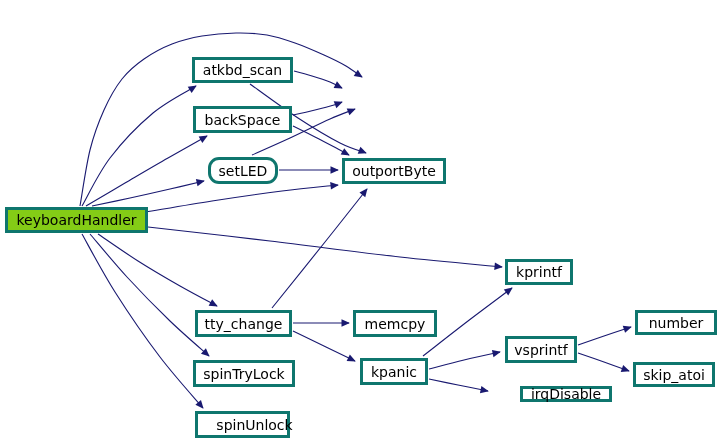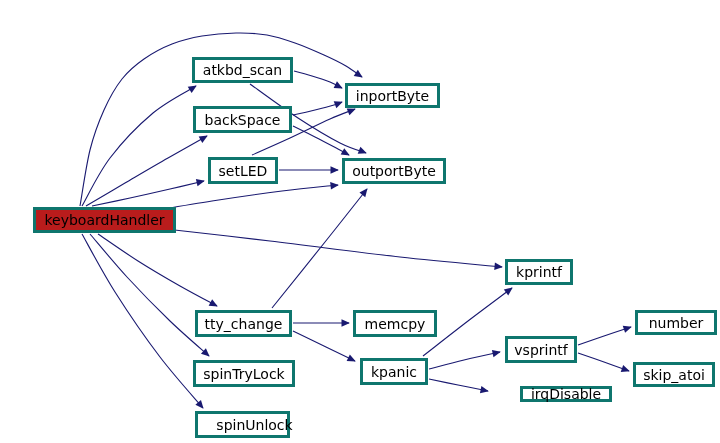--- a/index.html
+++ b/index.html
@@ -20,21 +20,21 @@
     align-items: center;
     justify-content: center;
     border: 3px solid #0f766e;
     background: #ffffff;
     color: #000000;
     font-size: 14px;
     line-height: 1;
     white-space: nowrap;
     cursor: pointer;
   }
-  .node.highlight { background: #b91c1c; margin-left: 28px; }
+  .node.highlight { background: #84cc16; }
 </style>
 </head>
 <body>
 
 <div class="canvas">
   <svg id="edge-layer" width="720" height="443">
       <defs>
         <marker id="arw" viewBox="0 0 10 10" refX="8.5" refY="5" markerWidth="9.5" markerHeight="8" orient="auto">
           <path d="M0,0.8 L9.5,5 L0,9.2 Z" fill="#191970"></path>
         </marker>
@@ -60,22 +60,21 @@
       <path d="M423,356 C430.5,350.2 453.2,332.3 468,321 C482.8,309.7 504.7,293.5 512,288" fill="none" stroke="#191970" stroke-width="1.1" marker-end="url(#arw)"></path>
       <path d="M429,369 C434.8,367.5 452.2,362.8 464,360 C475.8,357.2 494.0,353.3 500,352" fill="none" stroke="#191970" stroke-width="1.1" marker-end="url(#arw)"></path>
       <path d="M429,379 C433.8,380.0 448.2,383.0 458,385 C467.8,387.0 483.0,390.0 488,391" fill="none" stroke="#191970" stroke-width="1.1" marker-end="url(#arw)"></path>
       <path d="M578,345 C582.3,343.5 595.2,339.0 604,336 C612.8,333.0 626.5,328.5 631,327" fill="none" stroke="#191970" stroke-width="1.1" marker-end="url(#arw)"></path>
       <path d="M578,353 C582.3,354.5 595.5,359.0 604,362 C612.5,365.0 624.8,369.5 629,371" fill="none" stroke="#191970" stroke-width="1.1" marker-end="url(#arw)"></path>
     </svg>
   <div id="node-layer">
       <div class="node highlight" style="left: 5px; top: 207px; width: 143px; height: 26px;">keyboardHandler</div>
       <div class="node" style="left: 192px; top: 57px; width: 101px; height: 26px;">atkbd_scan</div>
       <div class="node" style="left: 193px; top: 106px; width: 99px; height: 27px;">backSpace</div>
-      <div class="node" style="left: 208px; top: 157px; width: 70px; height: 27px;">setLED</div>
-      <div class="node" style="left: 345px; top: 83px; width: 95px; height: 25px;">inportByte</div>
+      <div class="node" style="left: 208px; top: 157px; width: 70px; height: 27px; border-radius: 11px;">setLED</div>
       <div class="node" style="left: 342px; top: 158px; width: 104px; height: 26px; text-align: right;">outportByte</div>
       <div class="node" style="left: 505px; top: 259px; width: 68px; height: 26px;">kprintf</div>
       <div class="node" style="left: 195px; top: 310px; width: 97px; height: 27px;">tty_change</div>
       <div class="node" style="left: 353px; top: 310px; width: 84px; height: 27px;">memcpy</div>
       <div class="node" style="left: 193px; top: 360px; width: 102px; height: 27px;">spinTryLock</div>
       <div class="node" style="left: 360px; top: 358px; width: 68px; height: 27px;">kpanic</div>
       <div class="node" style="left: 195px; top: 411px; width: 95px; height: 27px; padding-left: 24px;">spinUnlock</div>
       <div class="node" style="left: 505px; top: 336px; width: 72px; height: 27px;">vsprintf</div>
       <div class="node" style="left: 520px; top: 386px; width: 92px; height: 16px;">irqDisable</div>
       <div class="node" style="left: 635px; top: 310px; width: 82px; height: 25px;">number</div>

